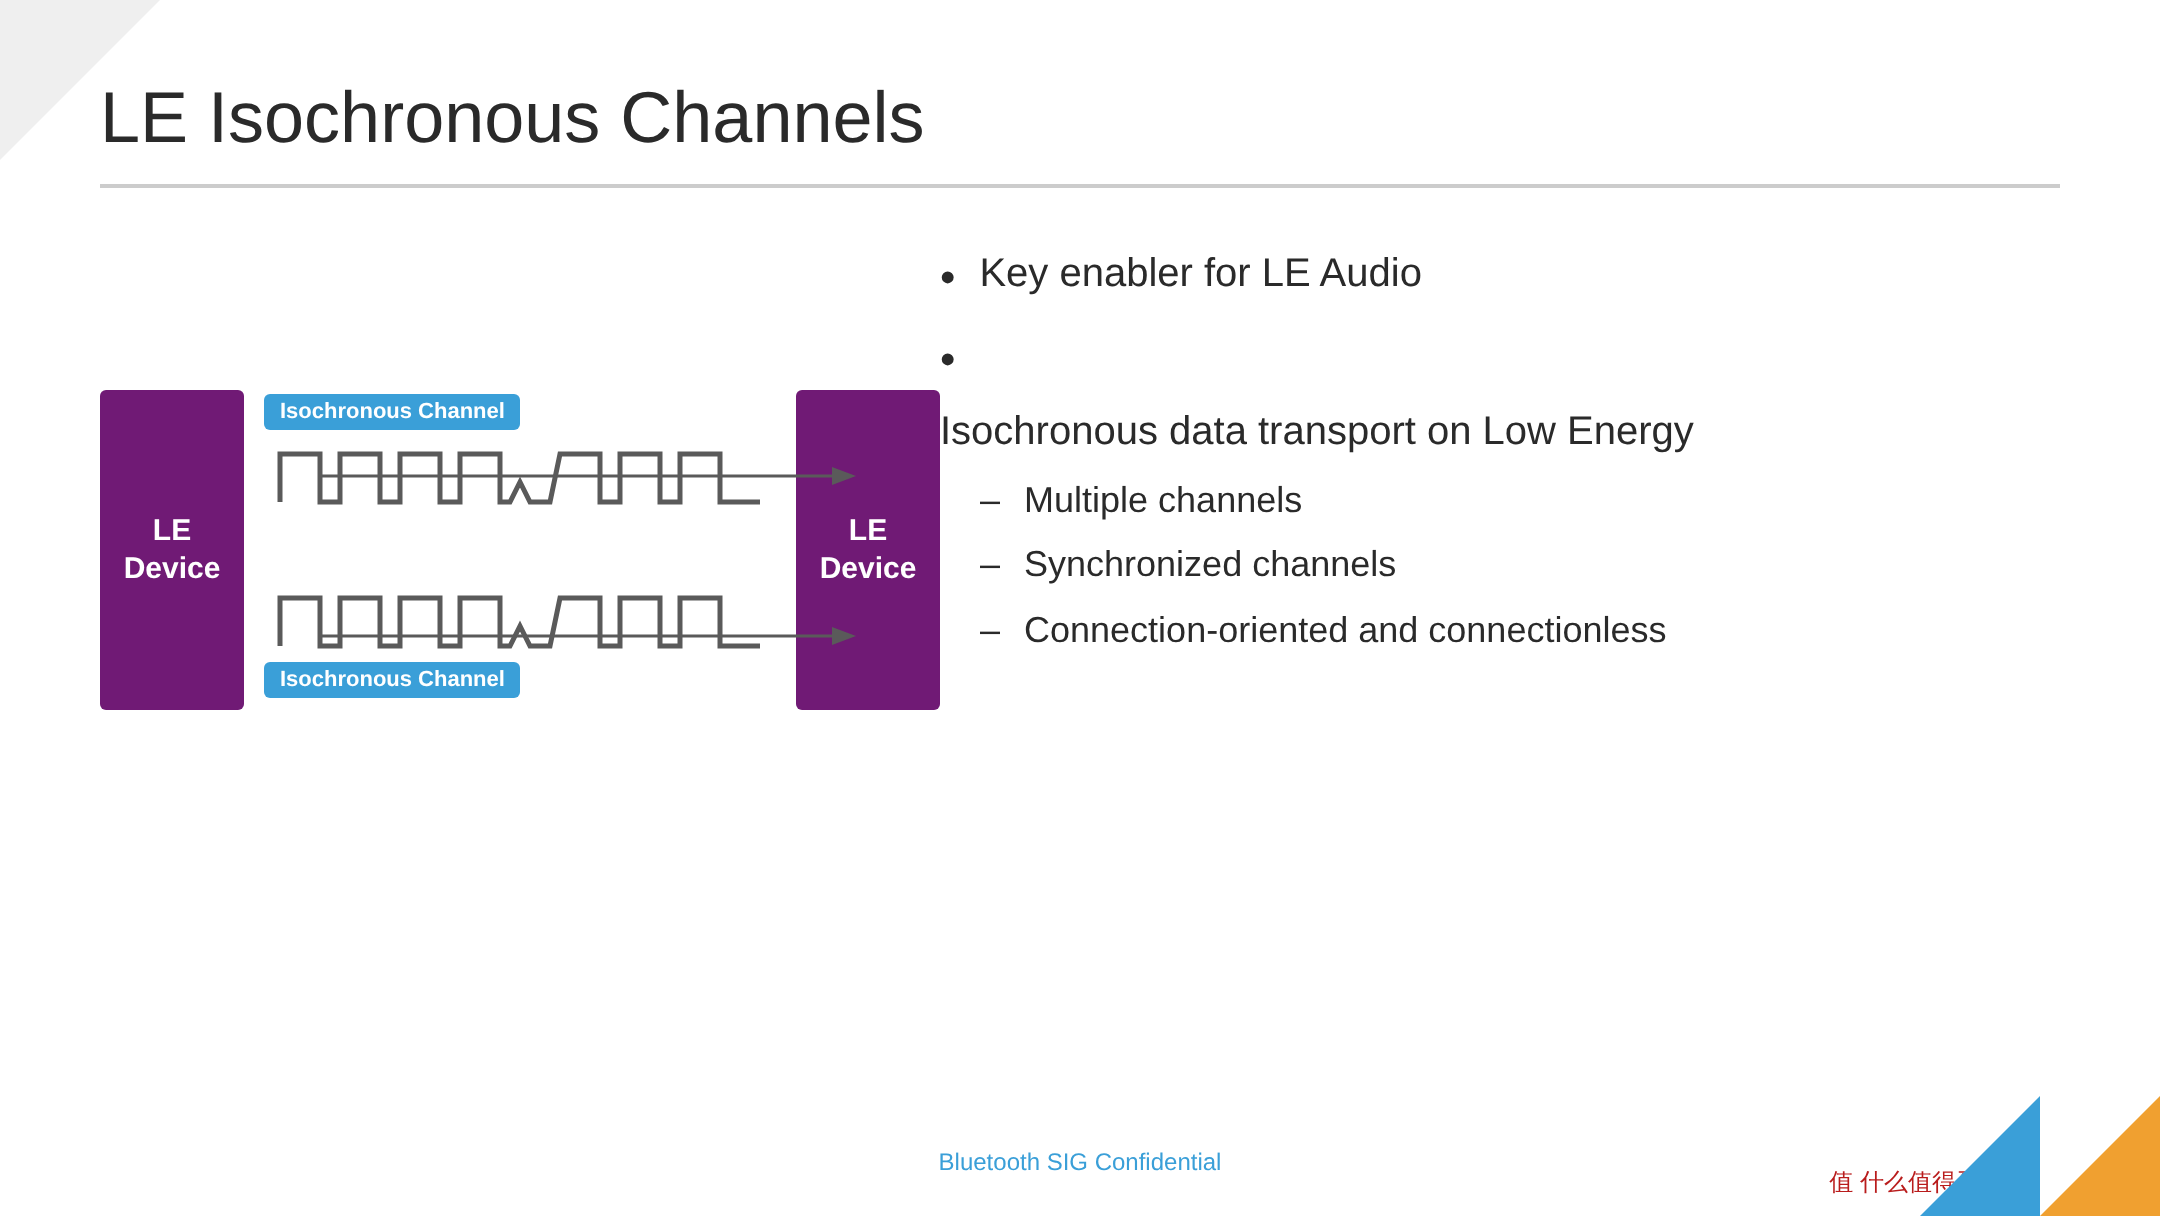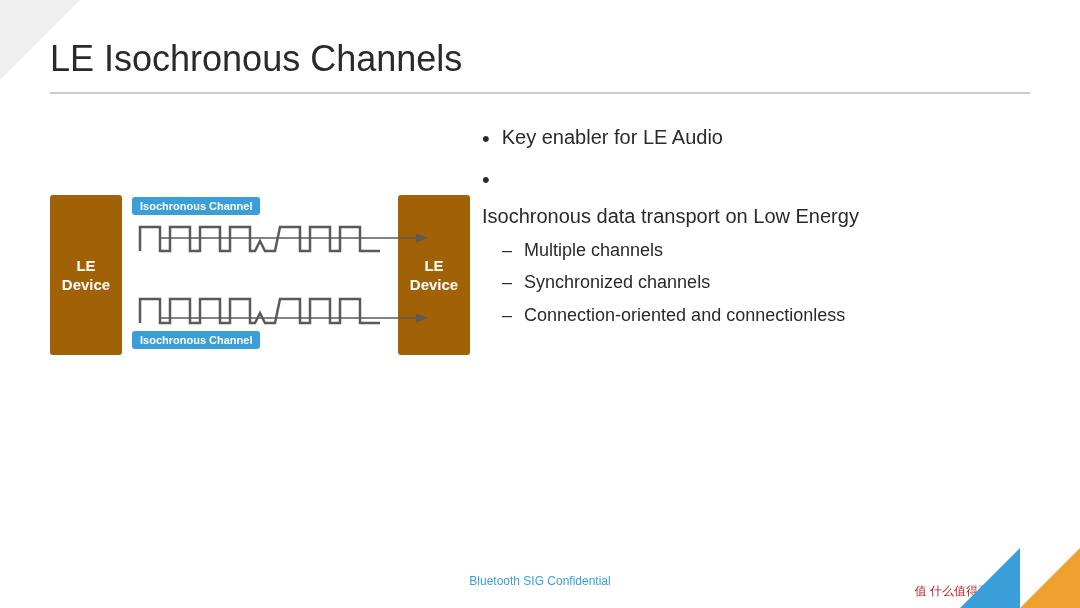--- a/index.html
+++ b/index.html
@@ -78,21 +78,21 @@
       height: 210px;
       display: flex;
       align-items: center;
       justify-content: center;
     }
 
     
     .le-device-box {
       width: 72px;
       height: 160px;
-      background: #a16207;
+      background: #701a75;
       display: flex;
       align-items: center;
       justify-content: center;
       color: #ffffff;
       font-size: 15px;
       font-weight: 600;
       text-align: center;
       line-height: 1.3;
       border-radius: 3px;
       flex-shrink: 0;
@@ -138,21 +138,20 @@
       width: 100%;
       height: 40px;
     }
 
     
     .right-content {
       position: absolute;
       top: 120px;
       left: 470px;
       right: 55px;
-      padding-left: 12px;
     }
 
     .bullet-list {
       list-style: none;
       font-size: 20px;
       color: #2a2a2a;
       line-height: 1.7;
     }
 
     .bullet-list > li {

